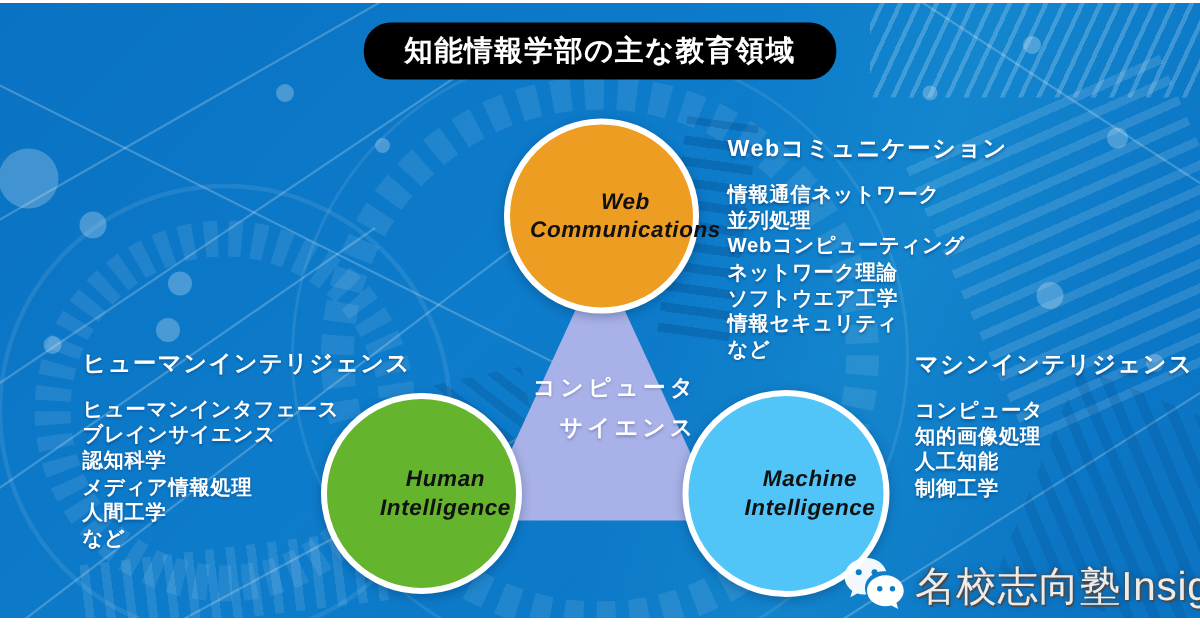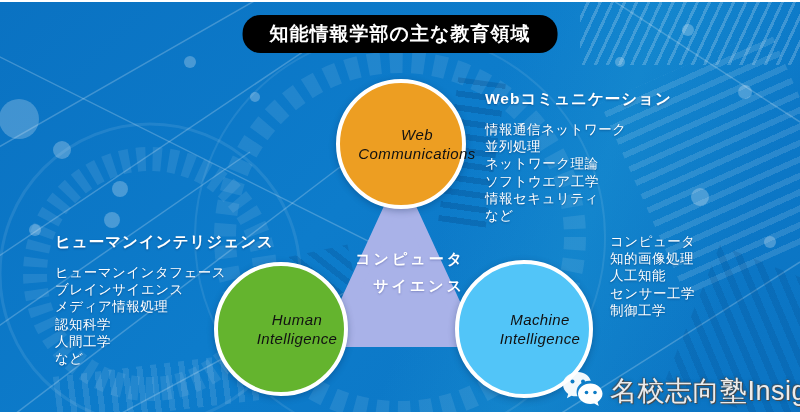--- a/index.html
+++ b/index.html
@@ -51,36 +51,36 @@
   }
 
   .circle {
     position: absolute; border-radius: 50%;
     border: 4px solid #ffffff;
     display: flex; align-items: center; justify-content: center; text-align: center;
     z-index: 3;
     box-shadow: 0 2px 7px rgba(0,30,70,0.30);
   }
   .circle .lbl {
-    font-weight: normal; font-style: italic; color: #111111;
+    font-weight: bold; font-style: italic; color: #111111;
     font-size: 15px; line-height: 19px; letter-spacing: 0.4px; padding-left: 32px;
   }
   .circle-web     { left: 336px; top: 77px;  width: 130px; height: 130px; background: #ED9E22; }
   .circle-human   { left: 214px; top: 260px; width: 134px; height: 134px; background: #64B42E; }
   .circle-machine { left: 455px; top: 258px; width: 138px; height: 138px; background: #52C5F8; }
 
   .group { position: absolute; color: #ffffff; z-index: 4; }
   .group .heading {
     font-weight: bold; font-size: 15.5px; letter-spacing: 1px;
     margin-bottom: 11px; white-space: nowrap;
     text-shadow: 0 1px 2px rgba(0,40,90,0.45);
   }
   .group ul { list-style: none; }
   .group li {
-    font-weight: normal; font-size: 13.5px; line-height: 17.2px;
+    font-weight: bold; font-size: 13.5px; line-height: 17.2px;
     letter-spacing: 0.5px; white-space: nowrap;
     text-shadow: 0 1px 2px rgba(0,40,90,0.45);
   }
   .group-web     { left: 485px; top: 64px; margin-top: 23px; }
   .group-human   { left: 55px;  top: 230px; }
   .group-machine { left: 610px; top: 231px; }
 
   .watermark {
     position: absolute; left: 560px; top: 366px; z-index: 7;
     display: flex; align-items: center;
@@ -167,47 +167,48 @@
       <div>Intelligence</div>
     </div>
   </div>
 
   <div class="group group-web">
     <div class="heading">Webコミュニケーション</div>
     <ul>
 
     <li>情報通信ネットワーク</li>
         <li>並列処理</li>
+        <li>Webコンピューティング</li>
         <li>ネットワーク理論</li>
         <li>ソフトウエア工学</li>
         <li>情報セキュリティ</li>
         <li>など</li>
       </ul>
   </div>
 
   <div class="group group-human">
     <div class="heading">ヒューマンインテリジェンス</div>
     <ul>
 
     <li>ヒューマンインタフェース</li>
         <li>ブレインサイエンス</li>
+        <li>認知科学</li>
         <li>メディア情報処理</li>
-        <li>認知科学</li>
         <li>人間工学</li>
         <li>など</li>
       </ul>
   </div>
 
   <div class="group group-machine">
+    <div class="heading">マシンインテリジェンス</div>
     <ul>
 
     <li>コンピュータ</li>
         <li>知的画像処理</li>
         <li>人工知能</li>
-        <li>センサー工学</li>
         <li>制御工学</li>
       </ul>
   </div>
 
   <div class="watermark">
     <svg width="46" height="46" viewBox="0 0 46 46">
       <g>
         <path d="M18 4 C9.7 4 3 9.6 3 16.4 c0 3.8 2 7.2 5.2 9.5 l-1.3 4.3 4.6-2.5 c1.4 0.4 2.9 0.6 4.5 0.6 0.5 0 1 0 1.5-0.1 -0.6-1.3-0.9-2.7-0.9-4.2 0-6.2 5.6-11.2 12.5-11.2 0.6 0 1.1 0 1.7 0.1 C29.3 7.8 24.1 4 18 4 Z" fill="#ffffff" opacity="0.95"></path>
         <circle cx="12.5" cy="13.5" r="2" fill="#0d7bc5"></circle>
         <circle cx="23" cy="13.5" r="2" fill="#0d7bc5"></circle>

